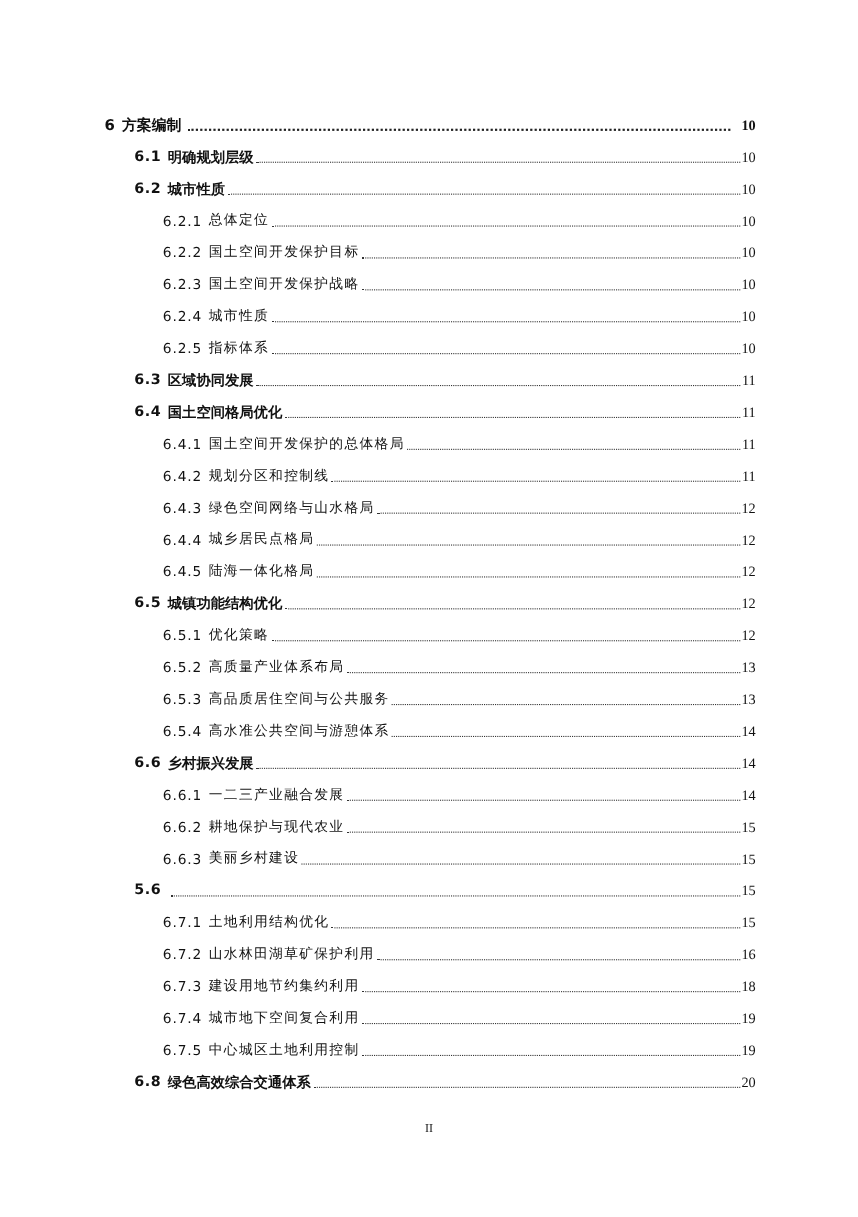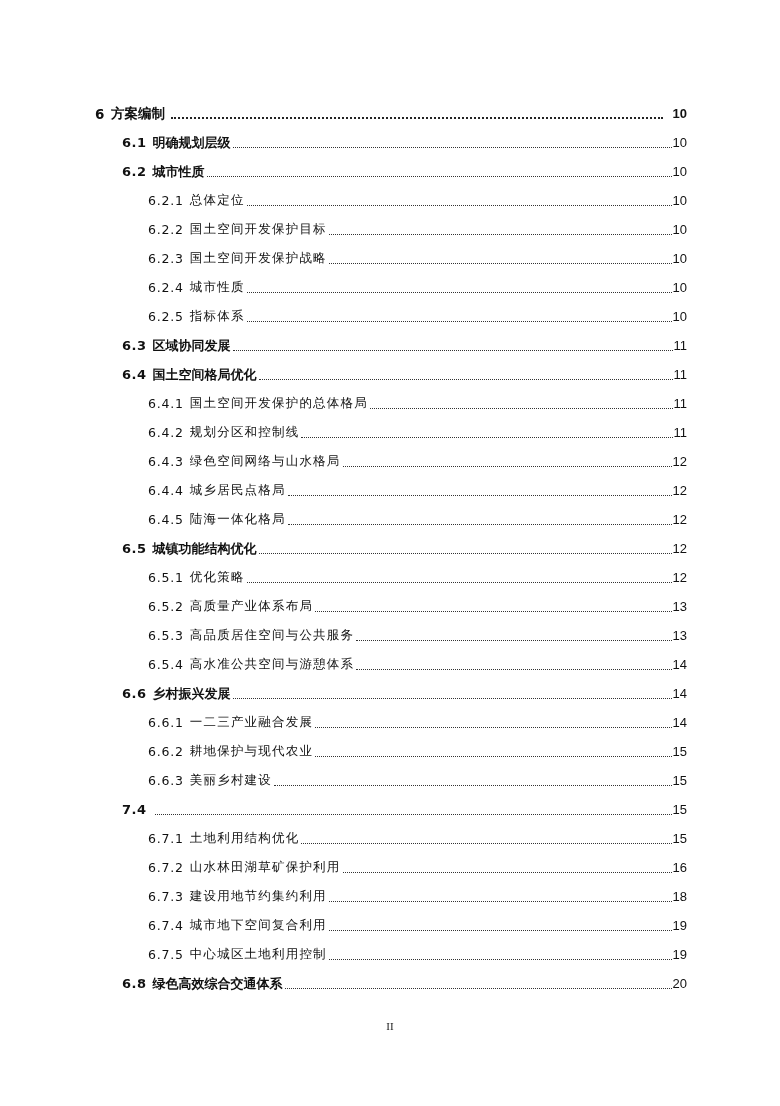--- a/index.html
+++ b/index.html
@@ -10,21 +10,21 @@
            font-size: 13px; white-space: nowrap; }
     .row.l1 { padding-left: 0; font-weight: bold; font-size: 13.5px; }
     .row.l2 { padding-left: 27px; font-weight: bold; }
     .row.l3 { padding-left: 53px; font-weight: normal; letter-spacing: 1.2px; font-size: 12.5px; }
     .num { margin-right: 6px; letter-spacing: 0.5px; }
     .row.l3 .num { letter-spacing: 0.8px; }
     .title { }
     .leader { flex: 1; margin: 0 1px 0 2px; height: 1px; align-self: flex-end; margin-bottom: 9px;
               border-bottom: 1px dotted #333; }
     .row.l1 .leader { border-bottom: 2px dotted #222; margin-left: 6px; margin-right: 10px; }
-    .page { font-family: Liberation Sans, sans-serif; font-weight: normal; font-size: 13px; letter-spacing: 0; }
+    .page { font-family: Liberation Serif, serif; font-weight: normal; font-size: 13px; letter-spacing: 0; }
     .row.l1 .page { font-weight: bold; }
     .footer { position: absolute; left: 0; width: 780px; top: 1020px; text-align: center;
               font-family: "Liberation Serif", serif; font-size: 11px; color: #222; }
   </style>
 </head>
 <body>
 
 <div class="toc" id="toc">
     <div class="row l1">
     <span class="num">6</span>
@@ -164,21 +164,21 @@
     <span class="leader"></span>
     <span class="page">15</span>
   </div>
     <div class="row l3">
     <span class="num">6.6.3</span>
     <span class="title">美丽乡村建设</span>
     <span class="leader"></span>
     <span class="page">15</span>
   </div>
     <div class="row l2">
-    <span class="num">7.4</span>
+    <span class="num">5.6</span>
     <span class="leader"></span>
     <span class="page">15</span>
   </div>
     <div class="row l3">
     <span class="num">6.7.1</span>
     <span class="title">土地利用结构优化</span>
     <span class="leader"></span>
     <span class="page">15</span>
   </div>
     <div class="row l3">

